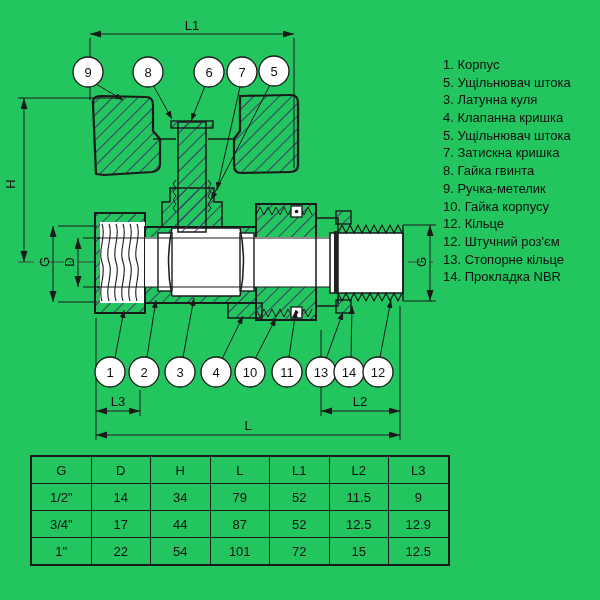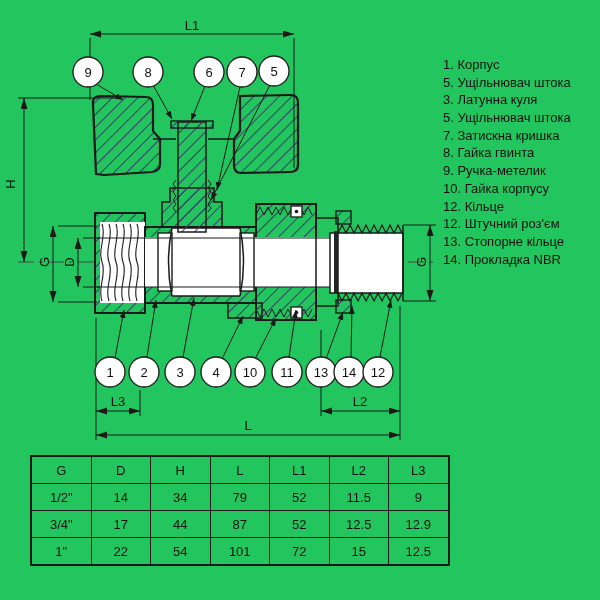--- a/index.html
+++ b/index.html
@@ -214,20 +214,21 @@
             <text class="callout-num" x="378" y="376.5" text-anchor="middle">12</text>
           </g>
     </g>
   </svg>
   </div>
 
   <div class="parts">
     <div class="part-line">1. Корпус</div>
     <div class="part-line">5. Ущільнювач штока</div>
     <div class="part-line">3. Латунна куля</div>
+    <div class="part-line">4. Клапанна кришка</div>
     <div class="part-line">5. Ущільнювач штока</div>
     <div class="part-line">7. Затискна кришка</div>
     <div class="part-line">8. Гайка гвинта</div>
     <div class="part-line">9. Ручка-метелик</div>
     <div class="part-line">10. Гайка корпусу</div>
     <div class="part-line">12. Кільце</div>
     <div class="part-line">12. Штучний роз'єм</div>
     <div class="part-line">13. Стопорне кільце</div>
     <div class="part-line">14. Прокладка NBR</div>
   </div>

